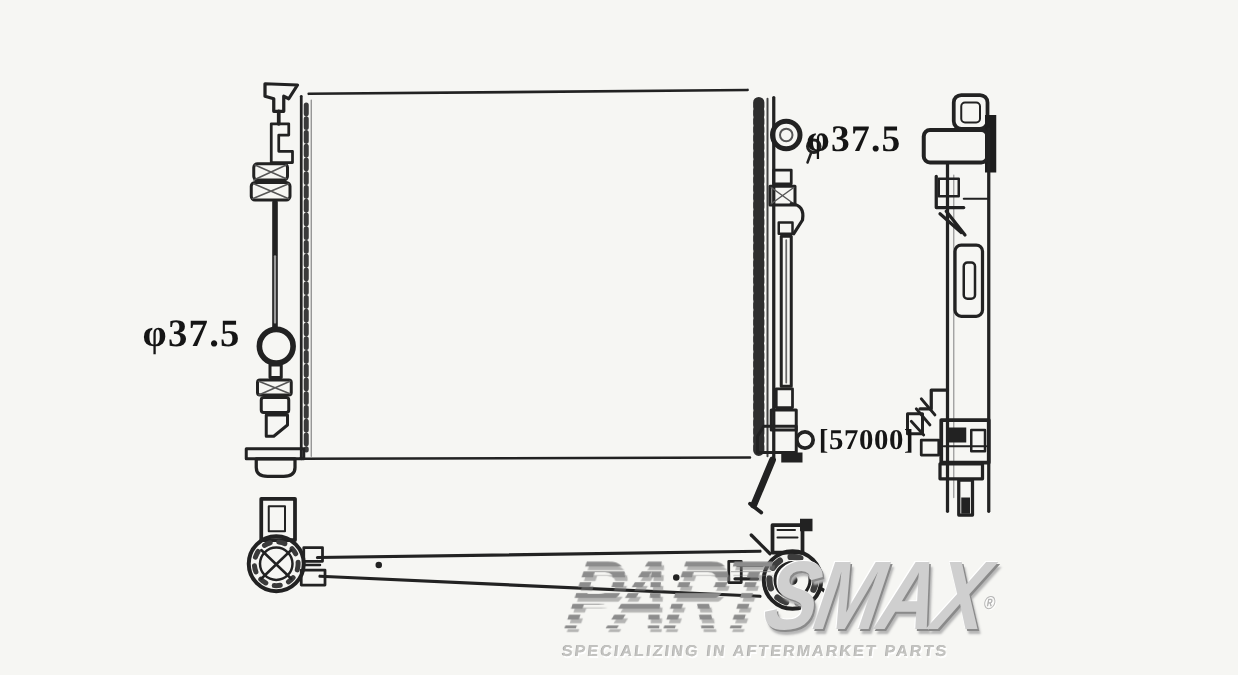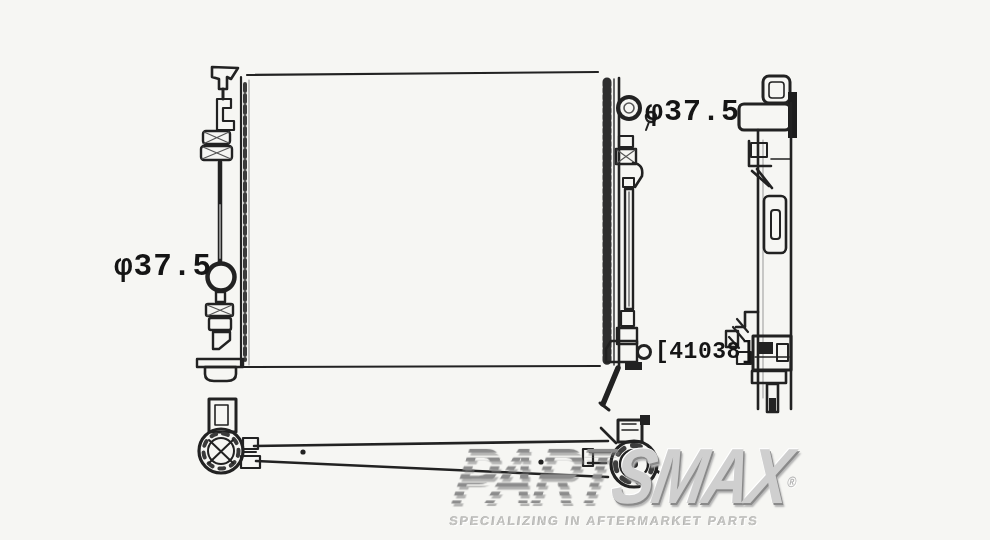--- a/index.html
+++ b/index.html
@@ -7,21 +7,21 @@
     width:990px;height:540px;overflow:hidden;
     background:#f6f6f3;
     font-family:"DejaVu Sans", sans-serif;
     position:relative;
   }
   .stage{position:absolute;inset:0;width:990px;height:540px;}
   svg.art{position:absolute;left:0;top:0;}
 
   .dim-label{
     position:absolute;
-    font-family:Liberation Mono, monospace;
+    font-family:Liberation Serif, serif;
     font-weight:bold;
     color:#151515;
     white-space:nowrap;
     letter-spacing:1px;
   }
   #dim-left{left:114px;top:249px;font-size:31px;}
   #dim-top-right{left:645px;top:95px;font-size:30px;}
   #part-number{left:655px;top:339px;font-size:23px;letter-spacing:0.5px;}
 
   
@@ -211,21 +211,21 @@
         <rect x="583" y="449" width="10" height="17" stroke-width="2.2"></rect>
         <path d="M657 471 q9 5 5 15" stroke-width="2.6"></path>
       </g>
     </g>
   </svg>
 
   <div class="dim-label" id="dim-left">φ37.5</div>
 
   <div class="dim-label" id="dim-top-right">φ37.5</div>
 
-  <div class="dim-label" id="part-number">[41038]</div>
+  <div class="dim-label" id="part-number">[57000]</div>
 
   <div class="watermark">
     <div class="wm-brand">
       <span class="wm-stripe">PART</span><span class="wm-solid">SMAX</span><span class="wm-reg">®</span>
     </div>
     <div class="wm-tagline">SPECIALIZING IN AFTERMARKET PARTS</div>
   </div>
 
 </div>
 

